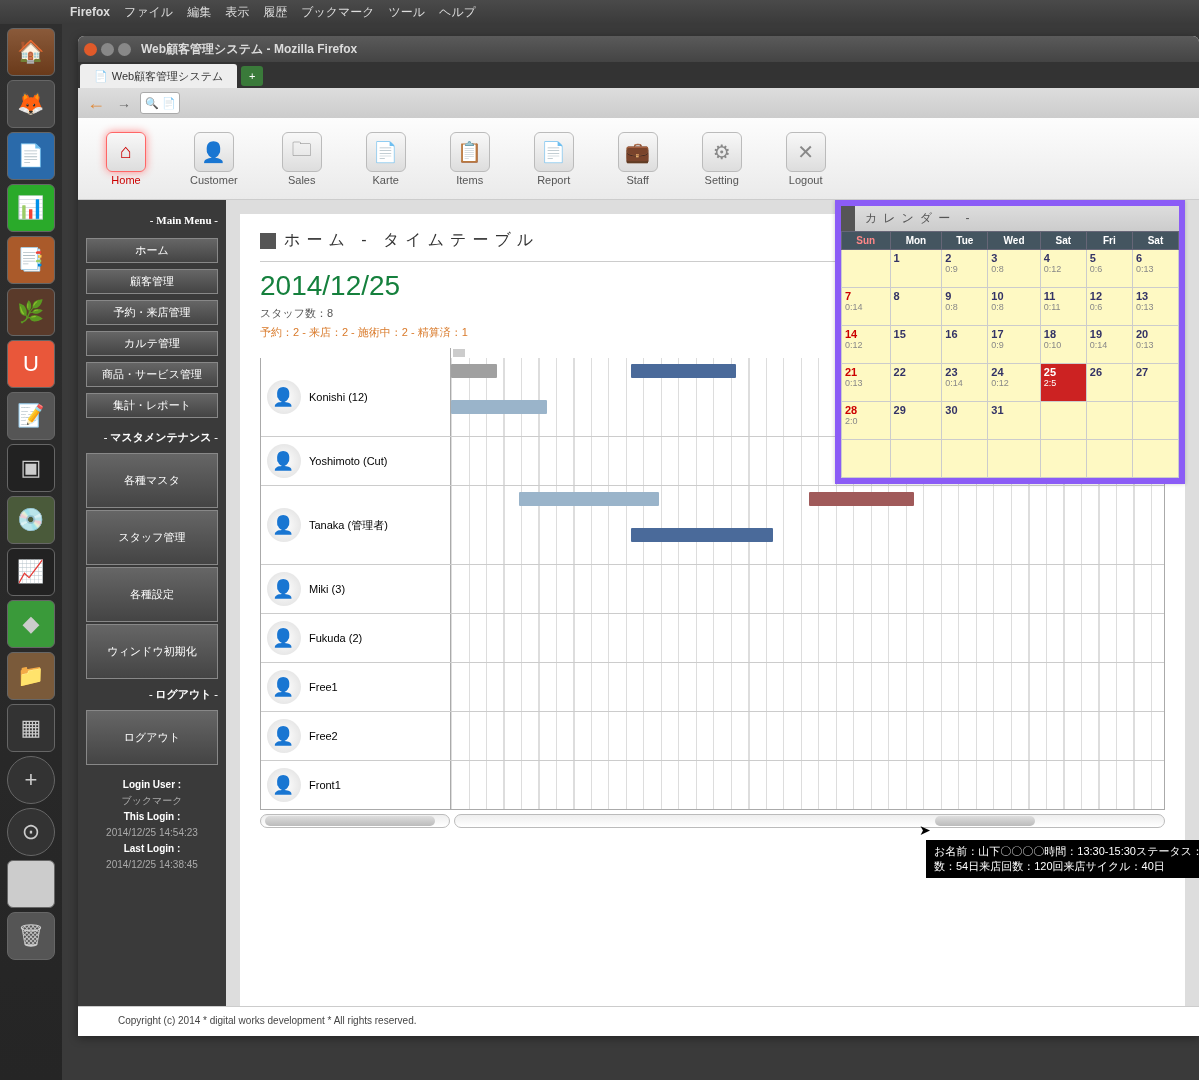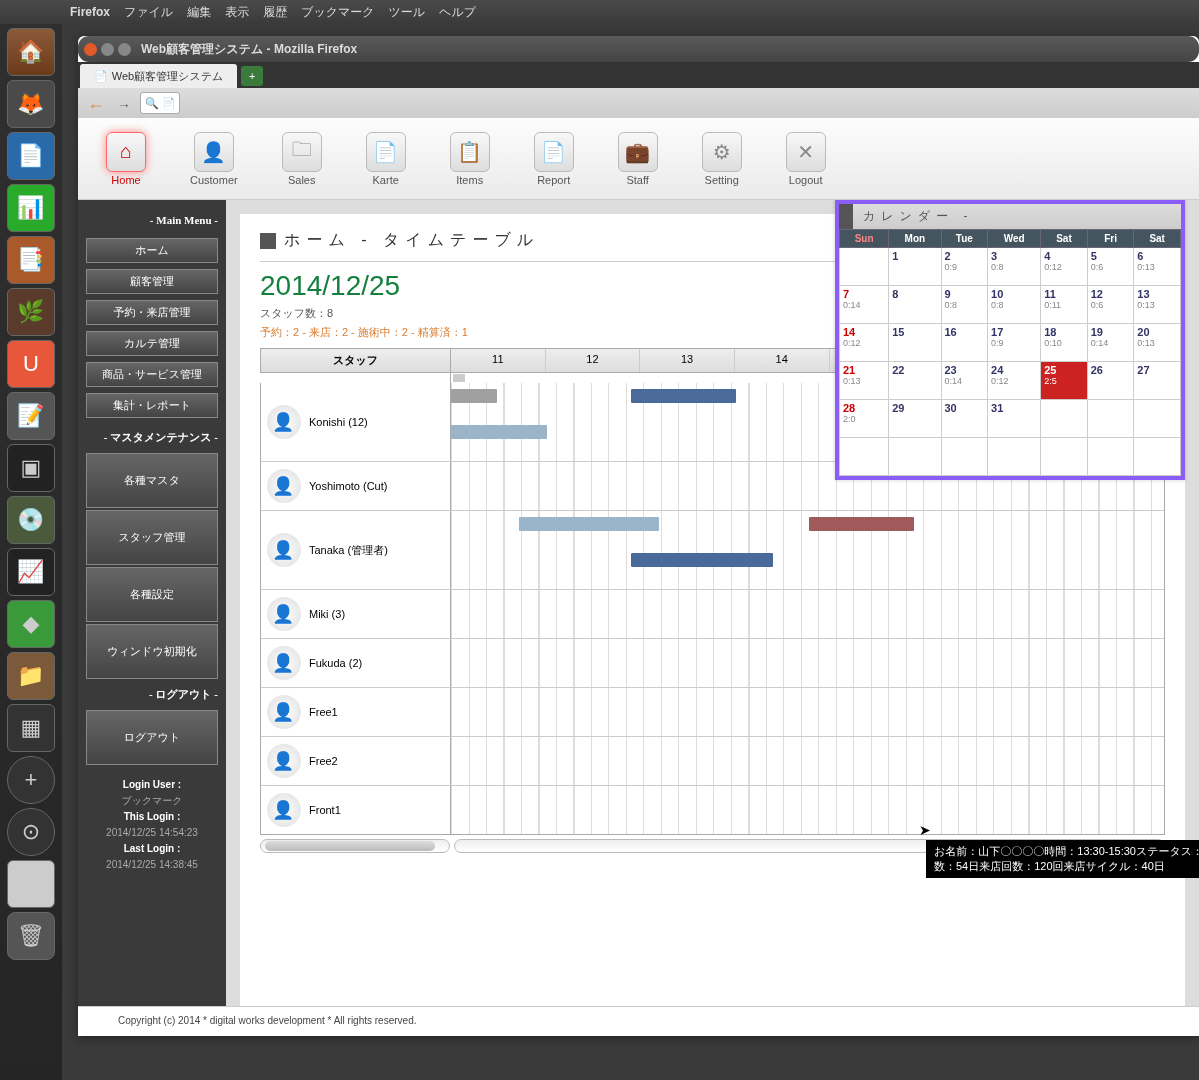--- a/index.html
+++ b/index.html
@@ -12,21 +12,21 @@
 
 .launcher { position: absolute; left: 0; top: 24px; width: 62px; height: 1056px; background: linear-gradient(#2f2f2f,#252525); display: flex; flex-direction: column; align-items: center; padding-top: 4px; gap: 4px; }
 .launcher-item { width: 48px; height: 48px; border-radius: 6px; background: #444; border: 1px solid #666; display:flex; align-items:center; justify-content:center; font-size:22px; color:#ccc;}
 .li1{background:linear-gradient(#8a5a3a,#6a3a1a);} .li2{background:#4a4a4a;} .li3{background:#2a6aaa;} .li4{background:#2aaa2a;} .li5{background:#aa5a2a;}
 .li6{background:#5a3a2a;} .li7{background:#e9573a;color:#fff;} .li8{background:#555;} .li9{background:#222;} .li10{background:#4a5a3a;}
 .li11{background:#222;} .li12{background:#3a9a3a;} .li13{background:#7a5a3a;} .li14{background:#333;} .li15{background:#333;border-radius:50%;}
 .li16{background:#333;border-radius:50%;} .li17{background:#ccc;} .li18{background:#555;border-radius:8px;}
 
 
 .ff-window { position:absolute; left:78px; top:36px; right:0; width:1121px; height:1000px; background:#fff; border-radius:6px 6px 0 0; overflow:hidden; box-shadow:0 2px 10px rgba(0,0,0,0.4);}
-.ff-title { height:26px; background:linear-gradient(#5a5a5a,#444); display:flex; align-items:center; padding-left:6px; color:#ddd; font-size:12px; font-weight:bold;border-radius:11px; }
+.ff-title { height:26px; background:linear-gradient(#5a5a5a,#444); display:flex; align-items:center; padding-left:6px; color:#ddd; font-size:12px; font-weight:bold; }
 .ff-title .wbtn{width:13px;height:13px;border-radius:50%;margin-right:4px;}
 .wc{background:#e05a2a;} .wm{background:#888;} .wx{background:#888;}
 .ff-tabs { height:26px; background:#333; display:flex; align-items:flex-end; padding-left:2px;}
 .ff-tab { background:#eee; height:24px; padding:4px 14px; border-radius:3px 3px 0 0; font-size:11px; color:#333; display:flex; align-items:center; gap:4px;}
 .ff-tab-add{width:22px;height:20px;background:#3a7a3a;margin-left:4px;margin-bottom:2px;border-radius:3px;display:flex;align-items:center;justify-content:center;color:#fff;}
 .ff-nav { height:30px; background:linear-gradient(#ddd,#ccc); display:flex; align-items:center; padding:0 6px; gap:4px;}
 .ff-nav-btn{width:24px;height:22px;display:flex;align-items:center;justify-content:center;color:#666;font-size:14px;}
 .ff-url{flex:0 0 auto;display:flex;align-items:center;border:1px solid #aaa;border-radius:3px;background:#fff;height:22px;padding:0 4px;gap:4px;width:40px;}
 
 
@@ -75,21 +75,21 @@
 .bar.gray{background:#a0a0a0;}
 .bar.blue{background:#4a6a9a;}
 .bar.lightblue{background:#9ab4ca;}
 .bar.red{background:#a05a5a;}
 
 .scroll-bot{display:flex;gap:4px;margin-top:4px;}
 .sb-track{height:14px;background:linear-gradient(#eee,#fff);border:1px solid #bbb;border-radius:8px;position:relative;}
 .sb-thumb{position:absolute;height:10px;top:1px;background:linear-gradient(#ddd,#bbb);border-radius:6px;}
 
 
-.calendar{position:absolute;right:14px;top:0;width:350px;background:#ffffff;border:4px solid #8b5cf6;box-shadow:0 0 4px rgba(0,0,0,0.2);}
+.calendar{position:absolute;right:14px;top:0;width:350px;background:#fef9c3;border:6px solid #8b5cf6;box-shadow:0 0 4px rgba(0,0,0,0.2);}
 .cal-title{background:linear-gradient(#ddd,#ccc);border-left:14px solid #555;padding:4px 10px;letter-spacing:6px;font-size:12px;color:#555;}
 .cal-nav{display:flex;align-items:center;justify-content:space-between;padding:6px 8px;}
 .cal-nav-l{display:flex;align-items:center;gap:6px;color:#c00;font-weight:bold;font-size:13px;}
 .cal-ico{width:16px;height:16px;background:#c00;}
 .cal-nav-r{display:flex;gap:1px;color:#333;}
 .cal-arr{font-size:14px;cursor:pointer;}
 .cal-grid{border-collapse:collapse;width:100%;}
 .cal-grid th{background:#445560;color:#fff;font-size:10px;padding:3px;border:1px solid #667;}
 .cal-grid th.sun{color:#f88;}
 .cal-grid td{border:1px solid #ccc;height:38px;vertical-align:top;padding:2px 3px;font-size:11px;}
@@ -231,30 +231,20 @@
           <div class="panel-header">
             <div class="ph-bar"></div>
             <div class="ph-text">ホーム - タイムテーブル</div>
           </div>
           <div class="hr"></div>
           <div class="date-h">2014/12/25</div>
           <div class="stat">スタッフ数：8</div>
           <div class="stat orange">予約：2 - 来店：2 - 施術中：2 - 精算済：1</div>
 
           <div class="tt-wrap">
-            <div class="tt-header">
-              <div class="tt-staff-col">スタッフ</div>
-              <div class="tt-hours">
-                <div class="tt-hour">11</div>
-                <div class="tt-hour">12</div>
-                <div class="tt-hour">13</div>
-                <div class="tt-hour">14</div>
-                <div class="tt-hour" style="flex:3.8;"></div>
-              </div>
-            </div>
             <div class="tt-scrollnote">
                 <div class="handle"></div>
               </div>
             <div class="tt-body">
               <div class="tt-row h2">
                 <div class="tt-left">
                     <div class="tt-avatar">👤</div>
                     <span>Konishi (12)</span>
                   </div>
                 <div class="tt-right">

